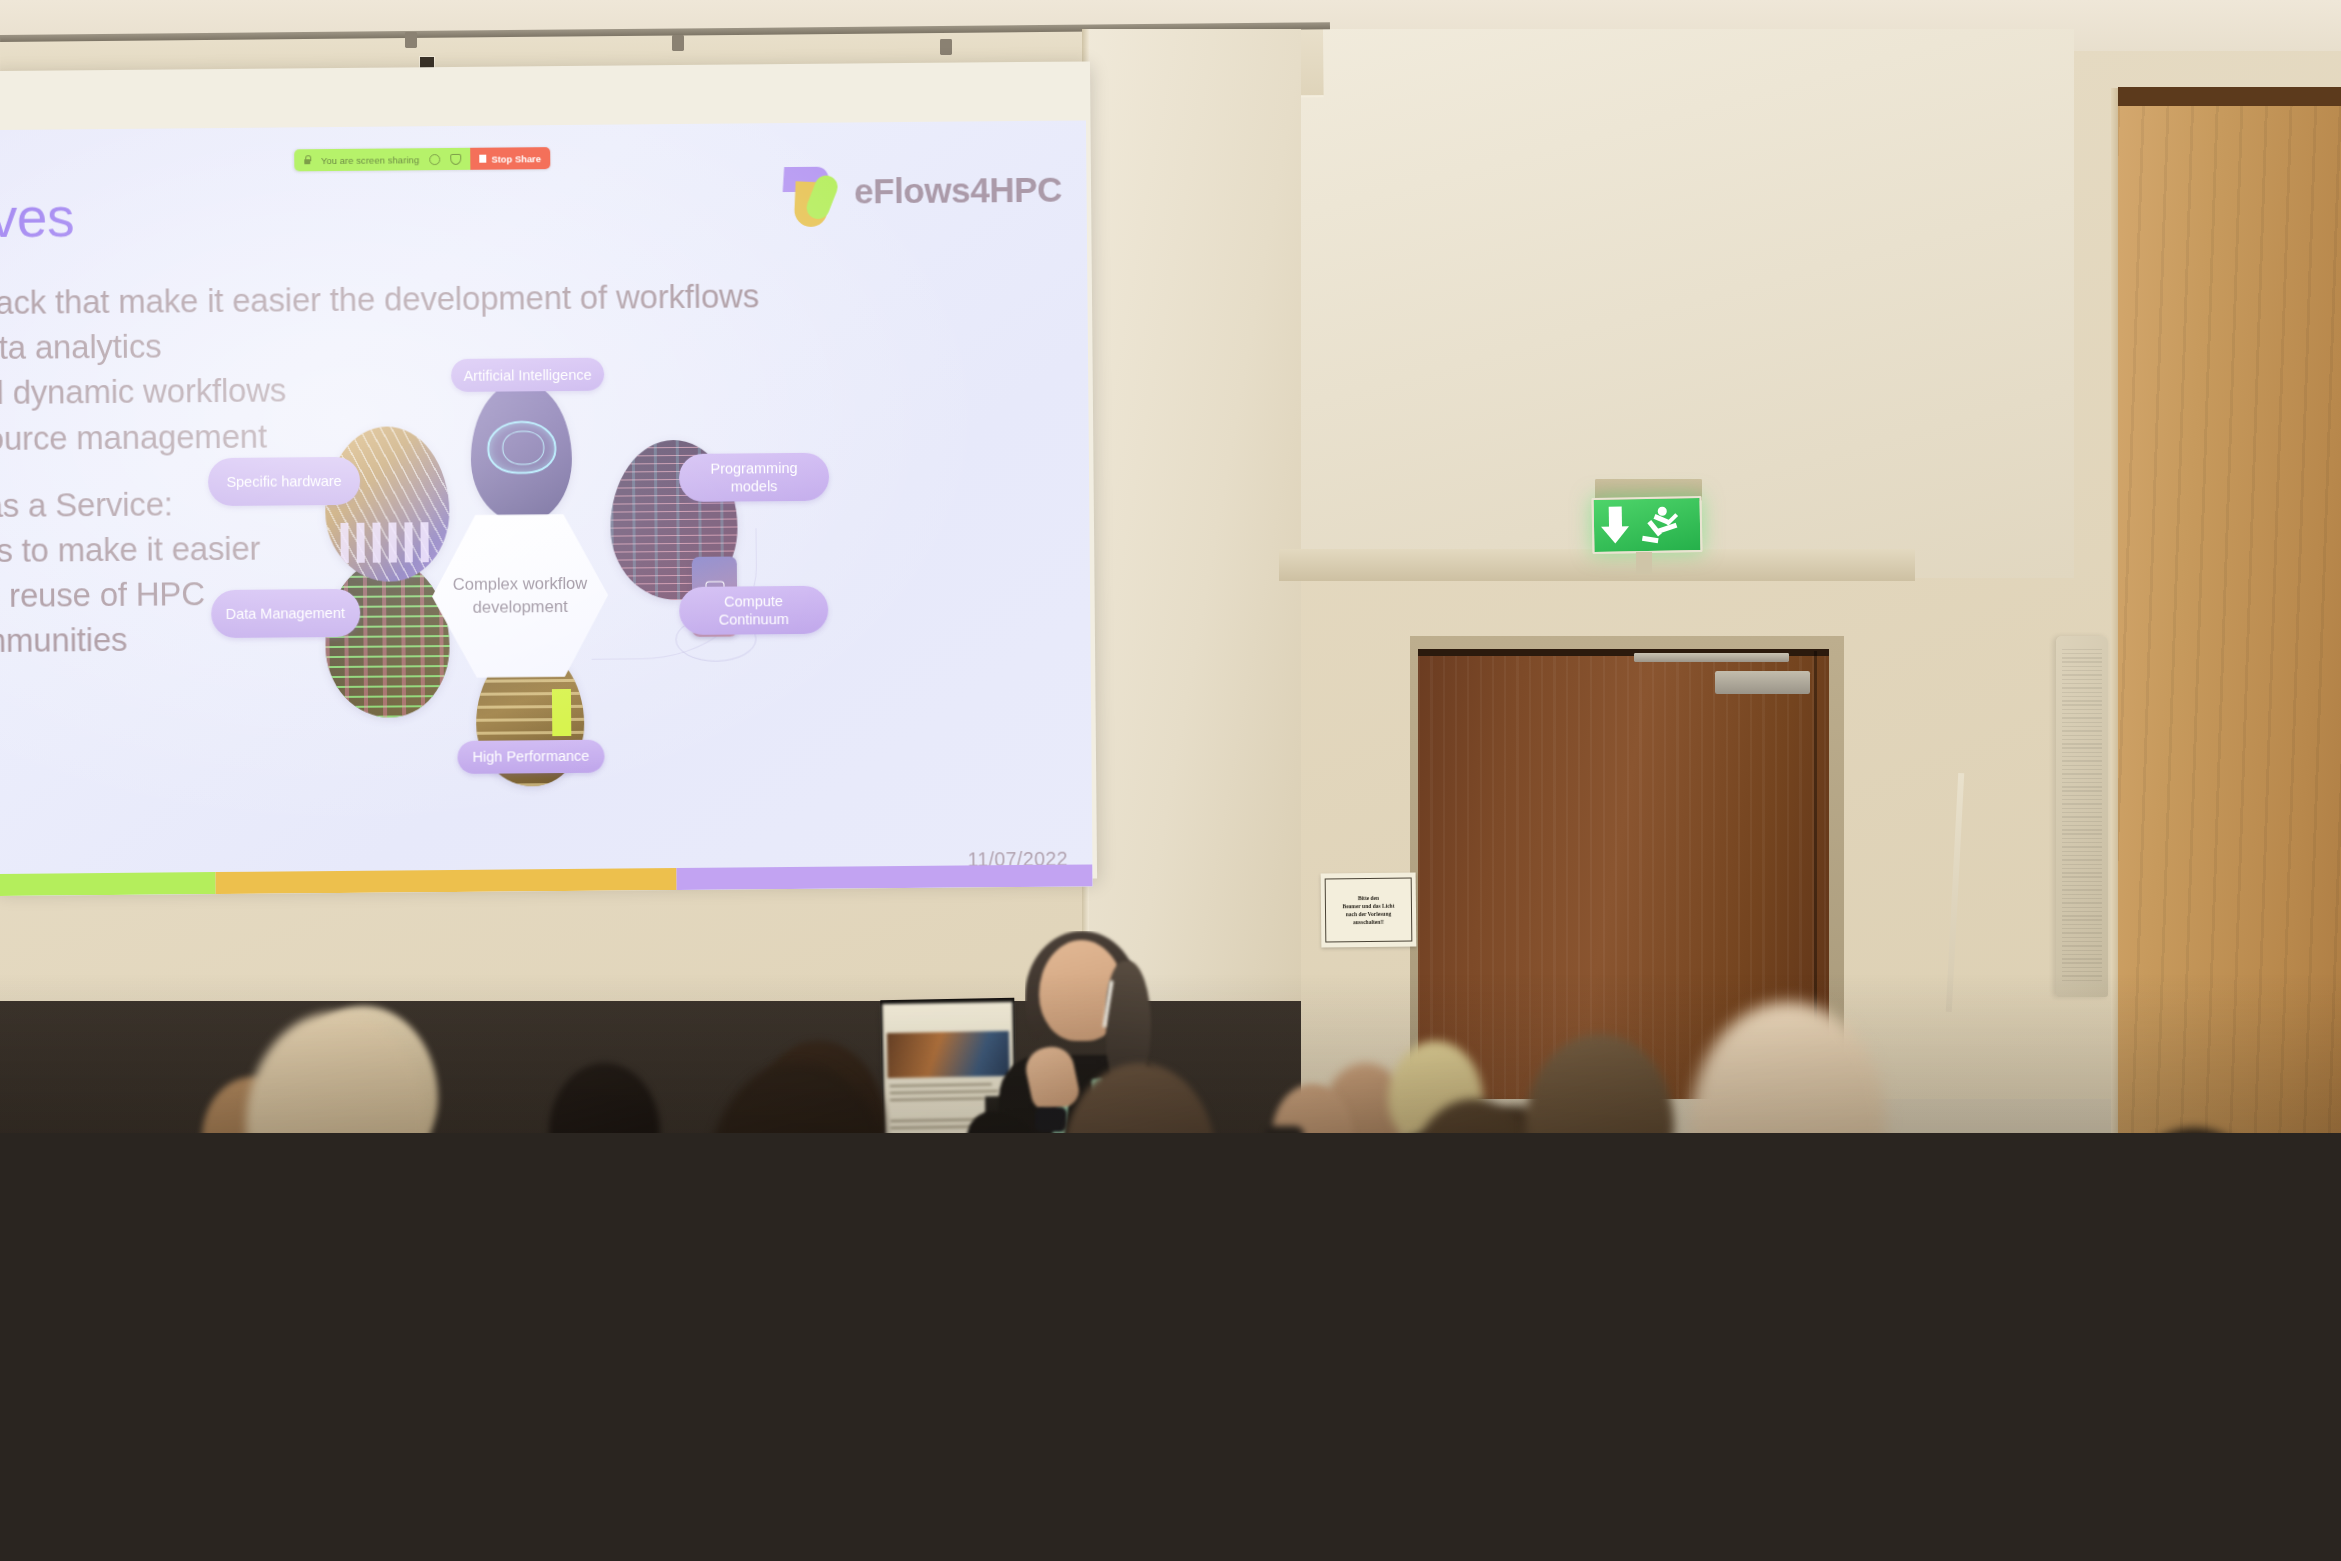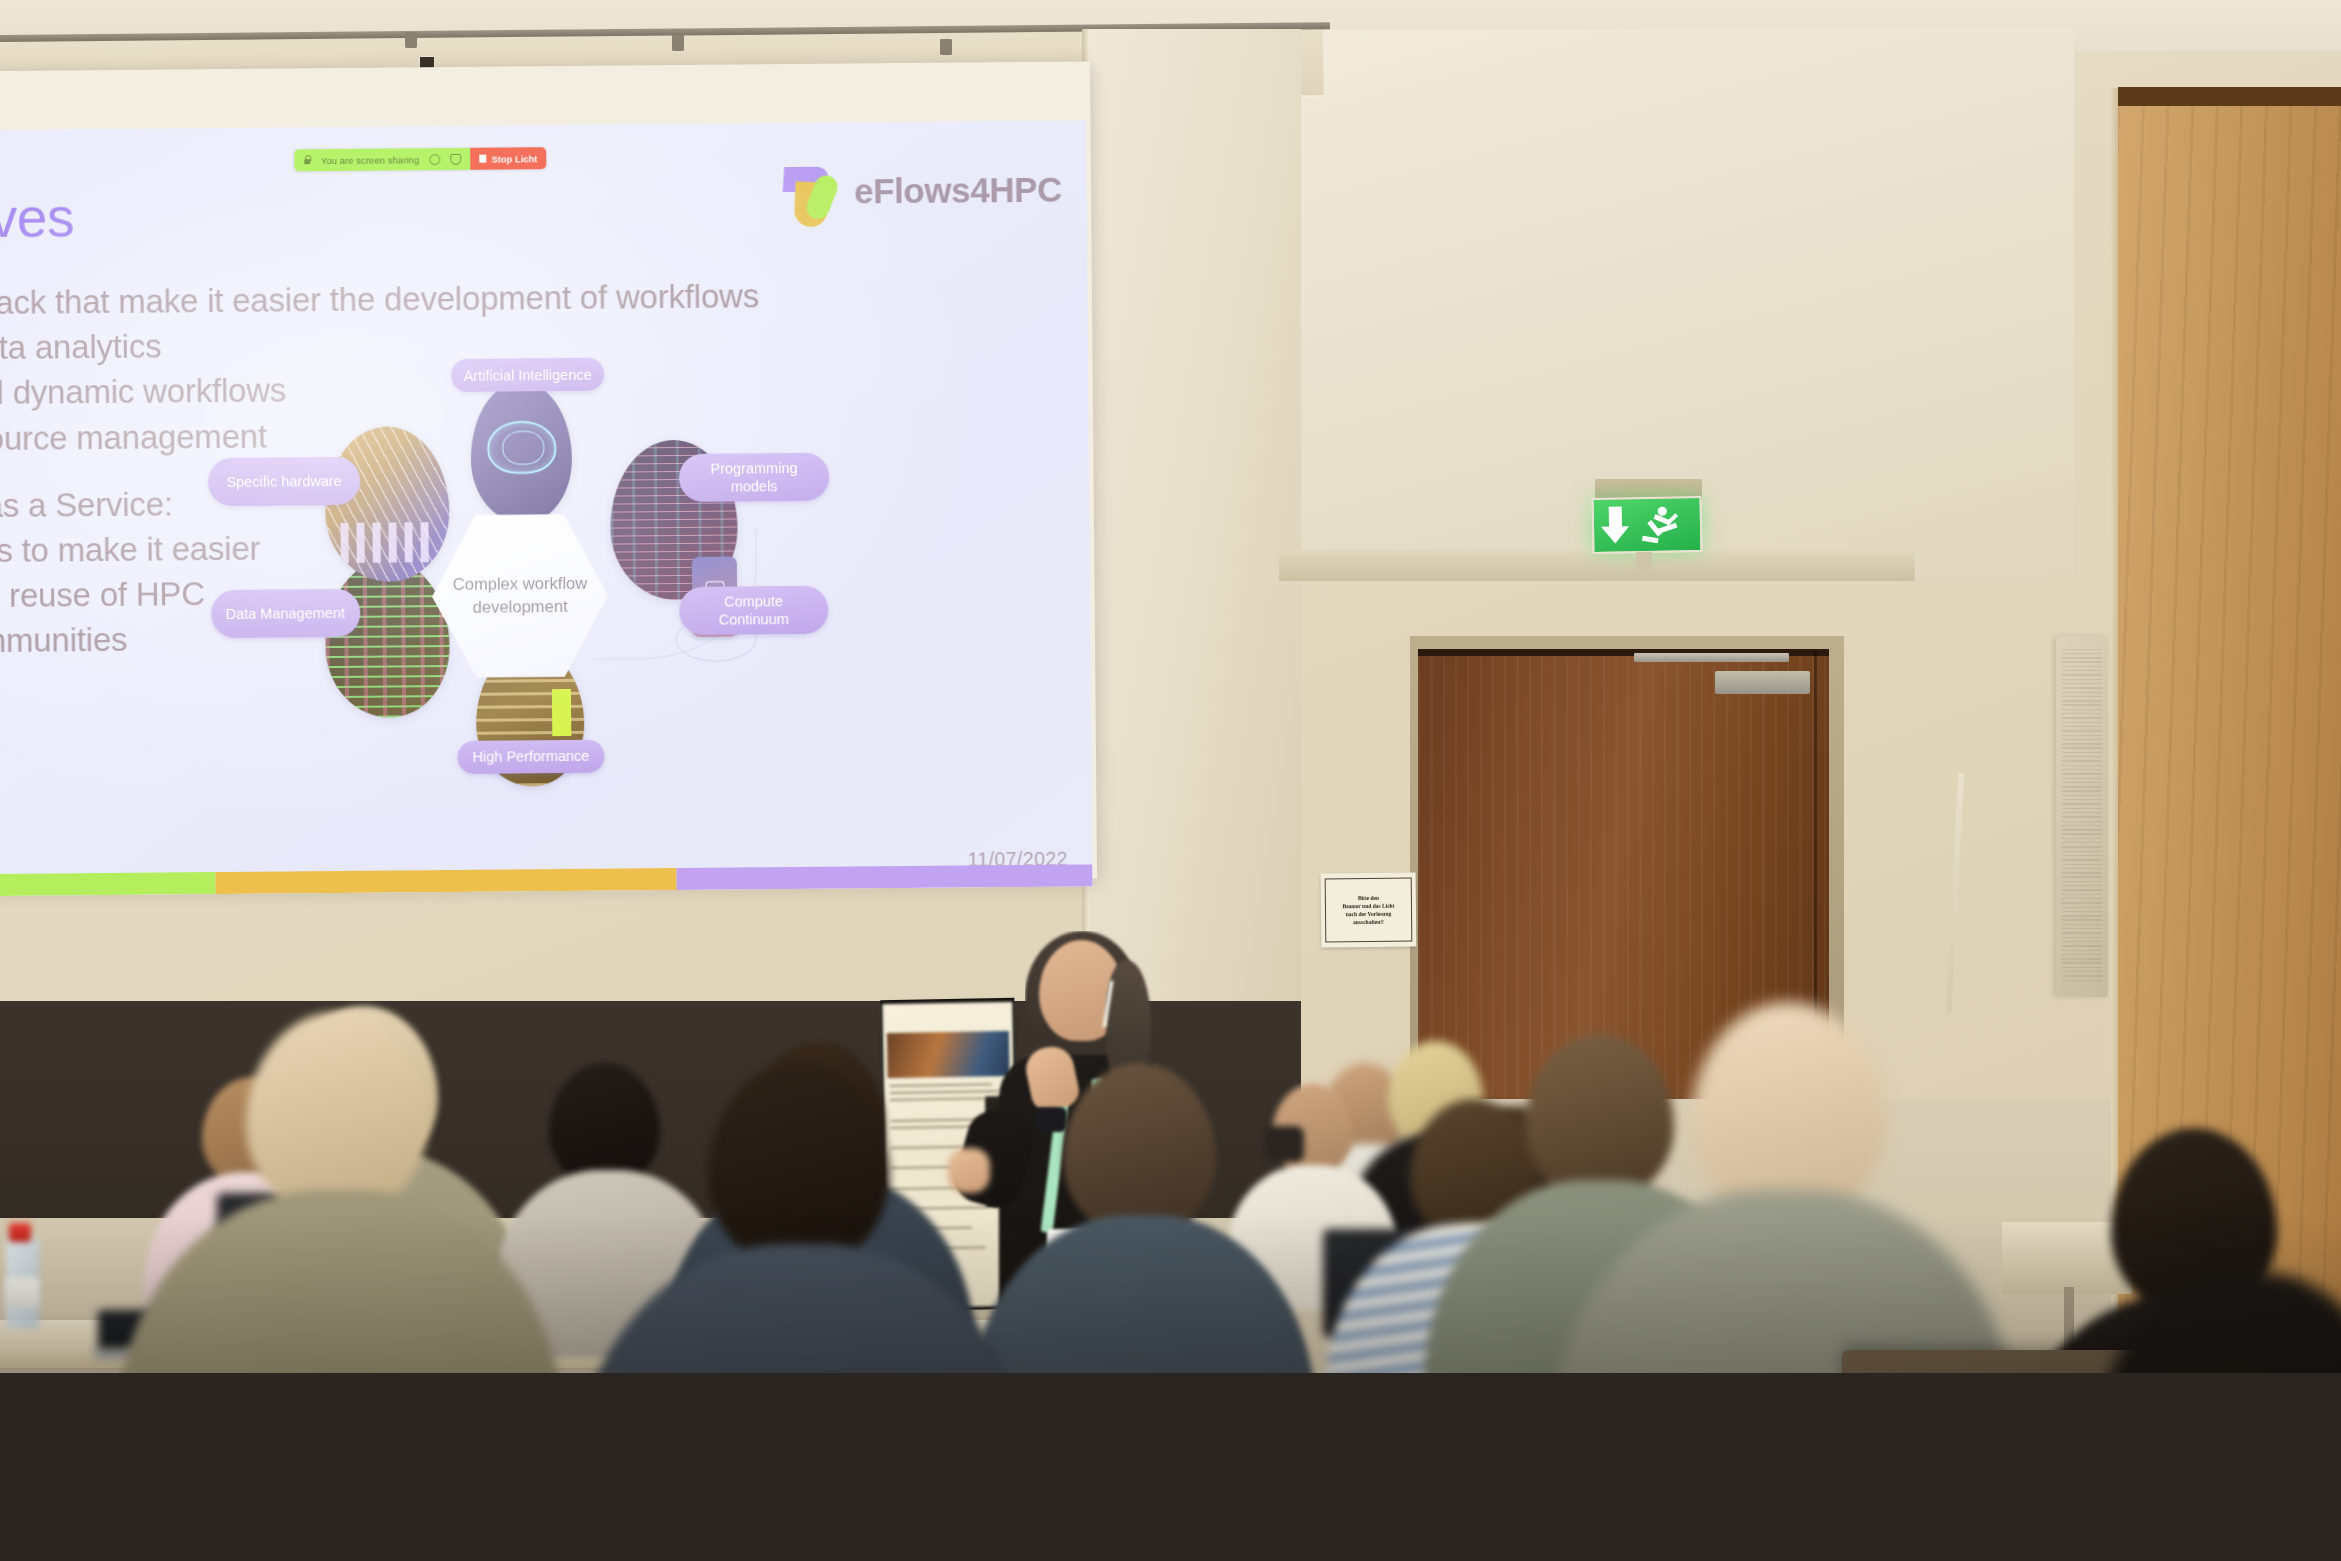--- a/index.html
+++ b/index.html
@@ -1,19 +1,19 @@
 <!DOCTYPE html>
 <html style="font-size:11.6px"><head>
 <meta charset="utf-8">
 <style>
   * { margin:0; padding:0; box-sizing:border-box; }
   html,body { width:2342px; height:1561px; overflow:hidden; background:#2a2520; }
   body { font-family:"Liberation Sans", sans-serif; }
 
-  #scene { position:relative; width:2342px; height:1373px; overflow:hidden; }
+  #scene { position:relative; width:2342px; height:1133px; overflow:hidden; }
 
   
   .ceiling { position:absolute; left:0; top:0; width:2342px; height:51px;
     background:linear-gradient(180deg,#efe7d8 0%,#e8dfcd 100%); }
   .wall-back { position:absolute; left:0; top:29px; width:2342px; height:1084px;
     background:linear-gradient(160deg,#ece2cc 0%,#e5dac2 40%,#dccfb2 100%); }
   .wall-upper-panel { position:absolute; left:0; top:38px; width:1323px; height:72px;
     background:linear-gradient(180deg,#e9e0cb,#dfd4ba);
     border-bottom:2.2px solid #f4eede;
     transform:rotate(-0.55deg); transform-origin:left top; }
@@ -323,21 +323,21 @@
 
     <div class="share-bar">
       <div class="share-green">
         <span class="lock"></span>
         <span class="share-txt">You are screen sharing</span>
         <span class="mini-ico"></span>
         <span class="mini-ico shield"></span>
       </div>
       <div class="share-red">
         <span class="stopsq"></span>
-        <span>Stop Licht</span>
+        <span>Stop Share</span>
       </div>
     </div>
 
     <div class="slide-title">ectives</div>
 
     <div class="bullets">
       <p>re tools stack that make it easier the development of workflows</p>
       <p>C, AI + data analytics</p>
       <p>active and dynamic workflows</p>
       <p>icient resource management</p>

